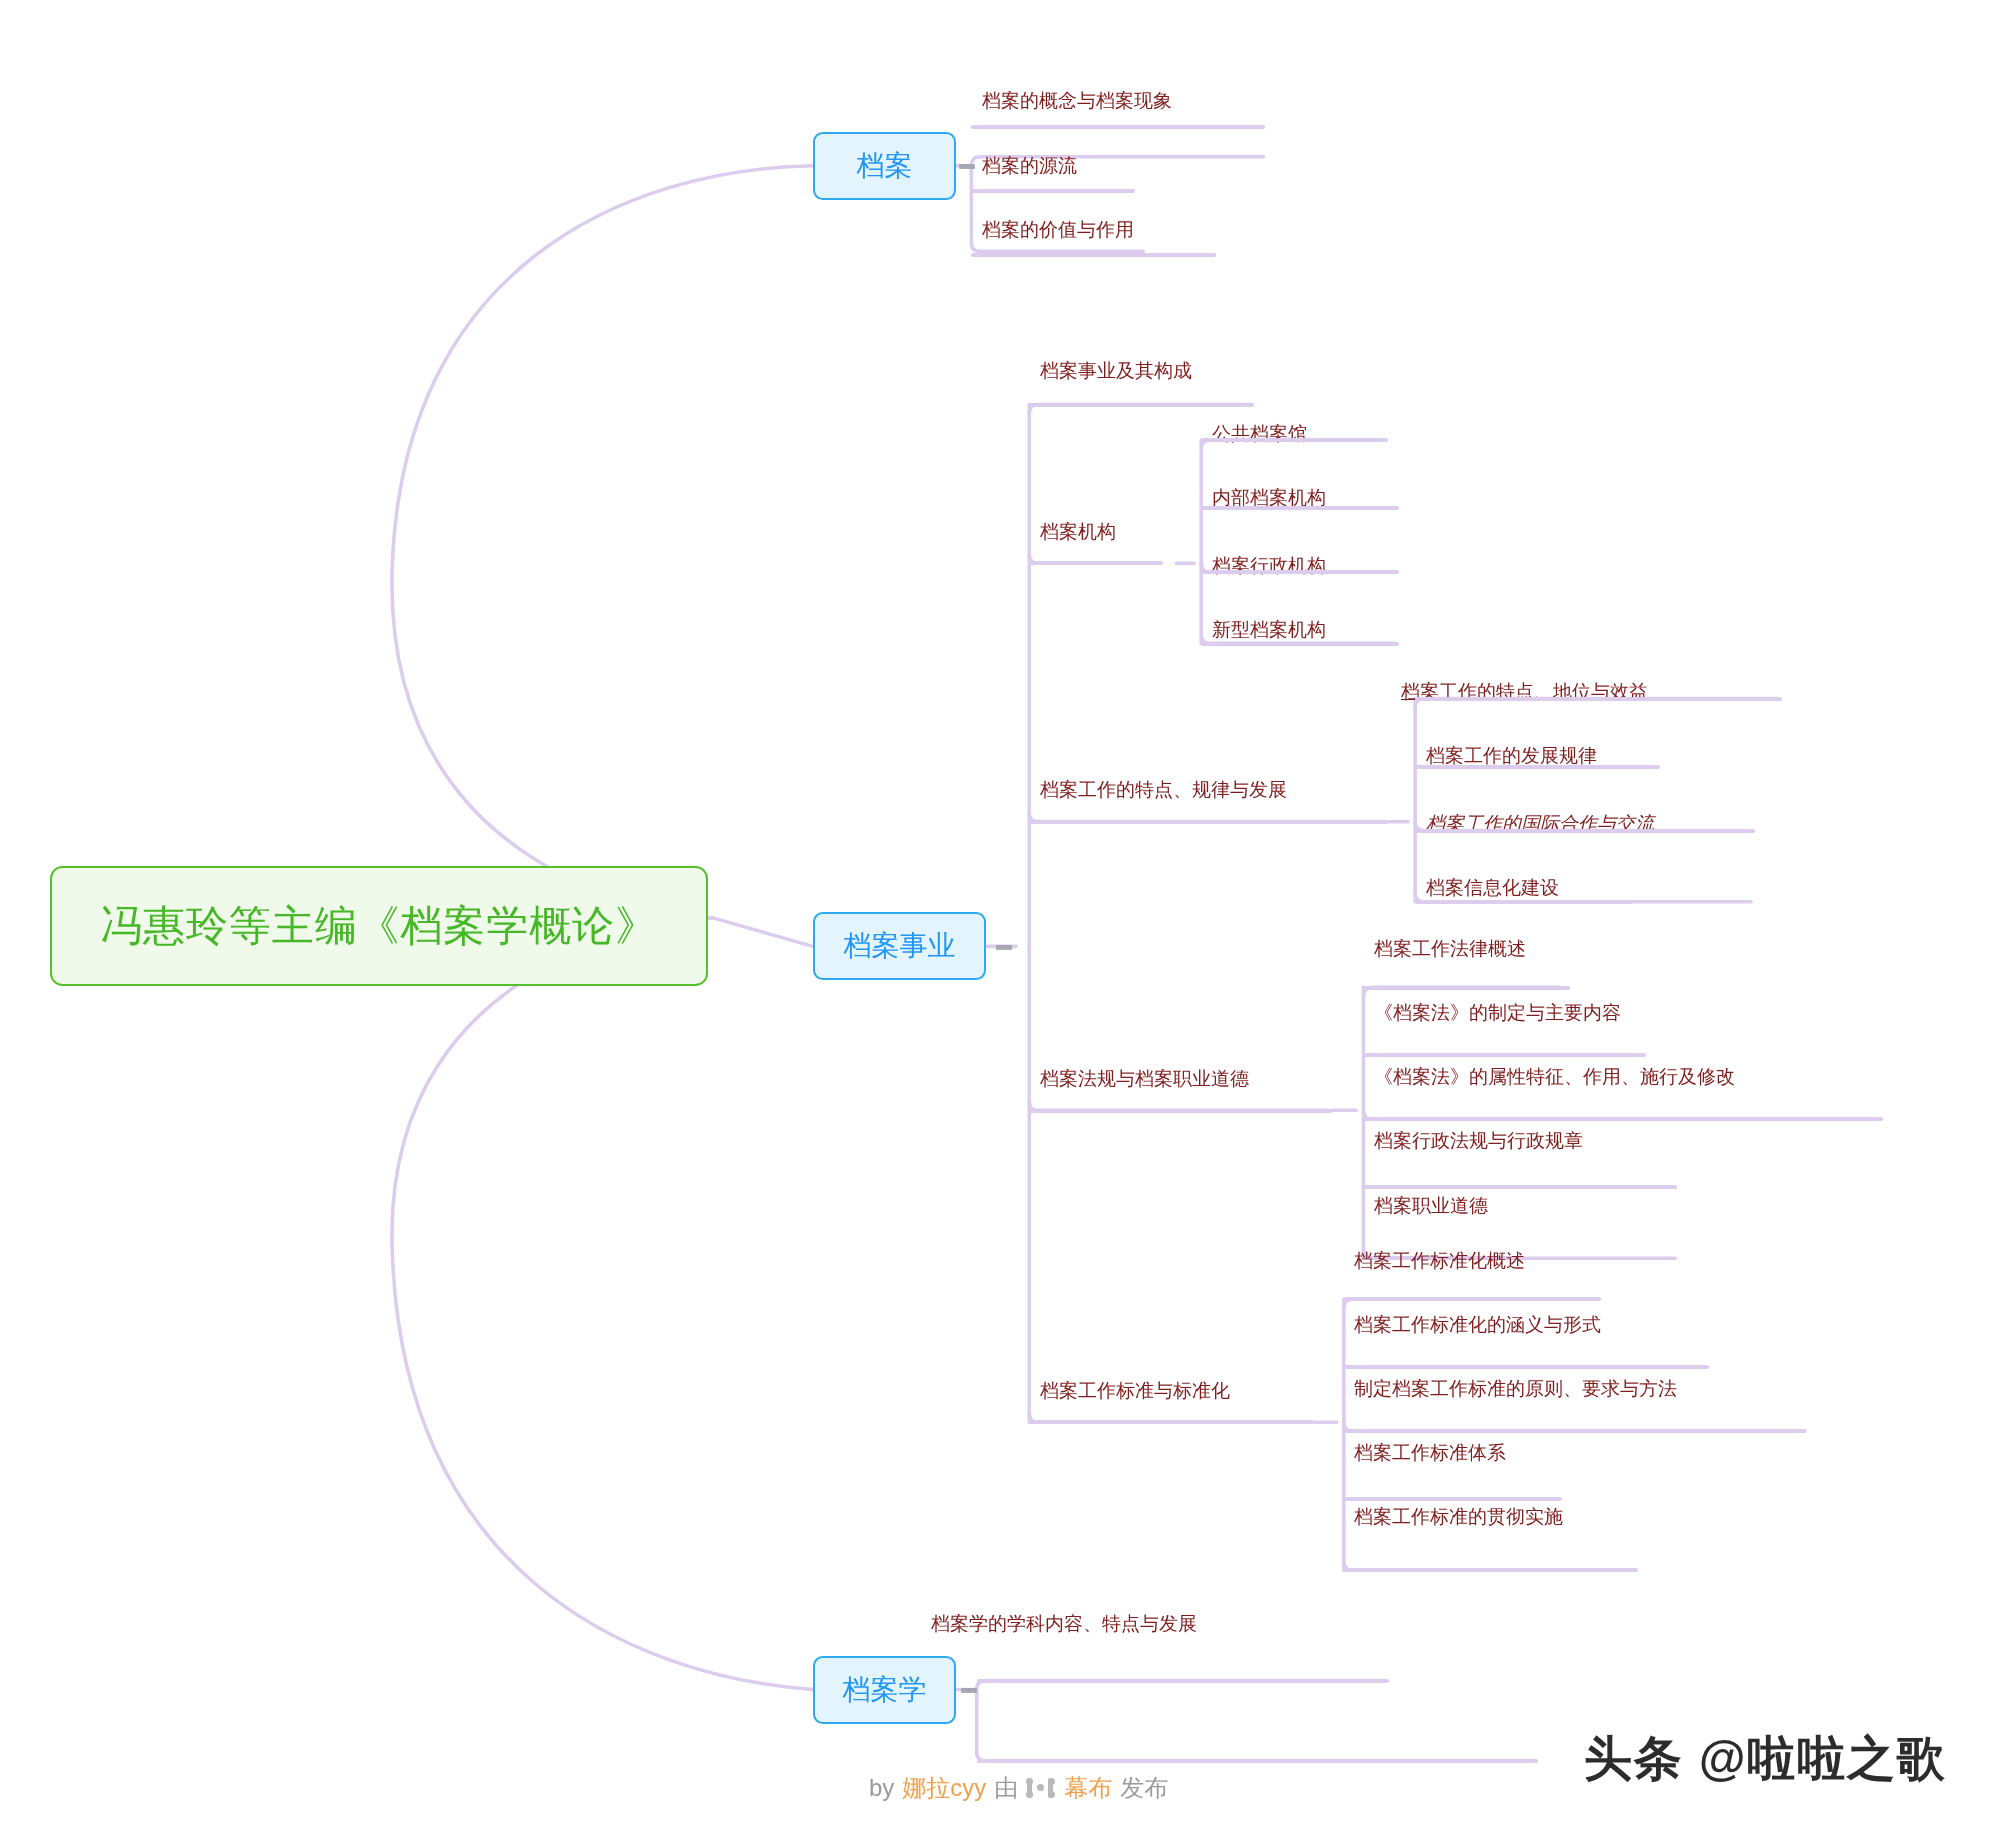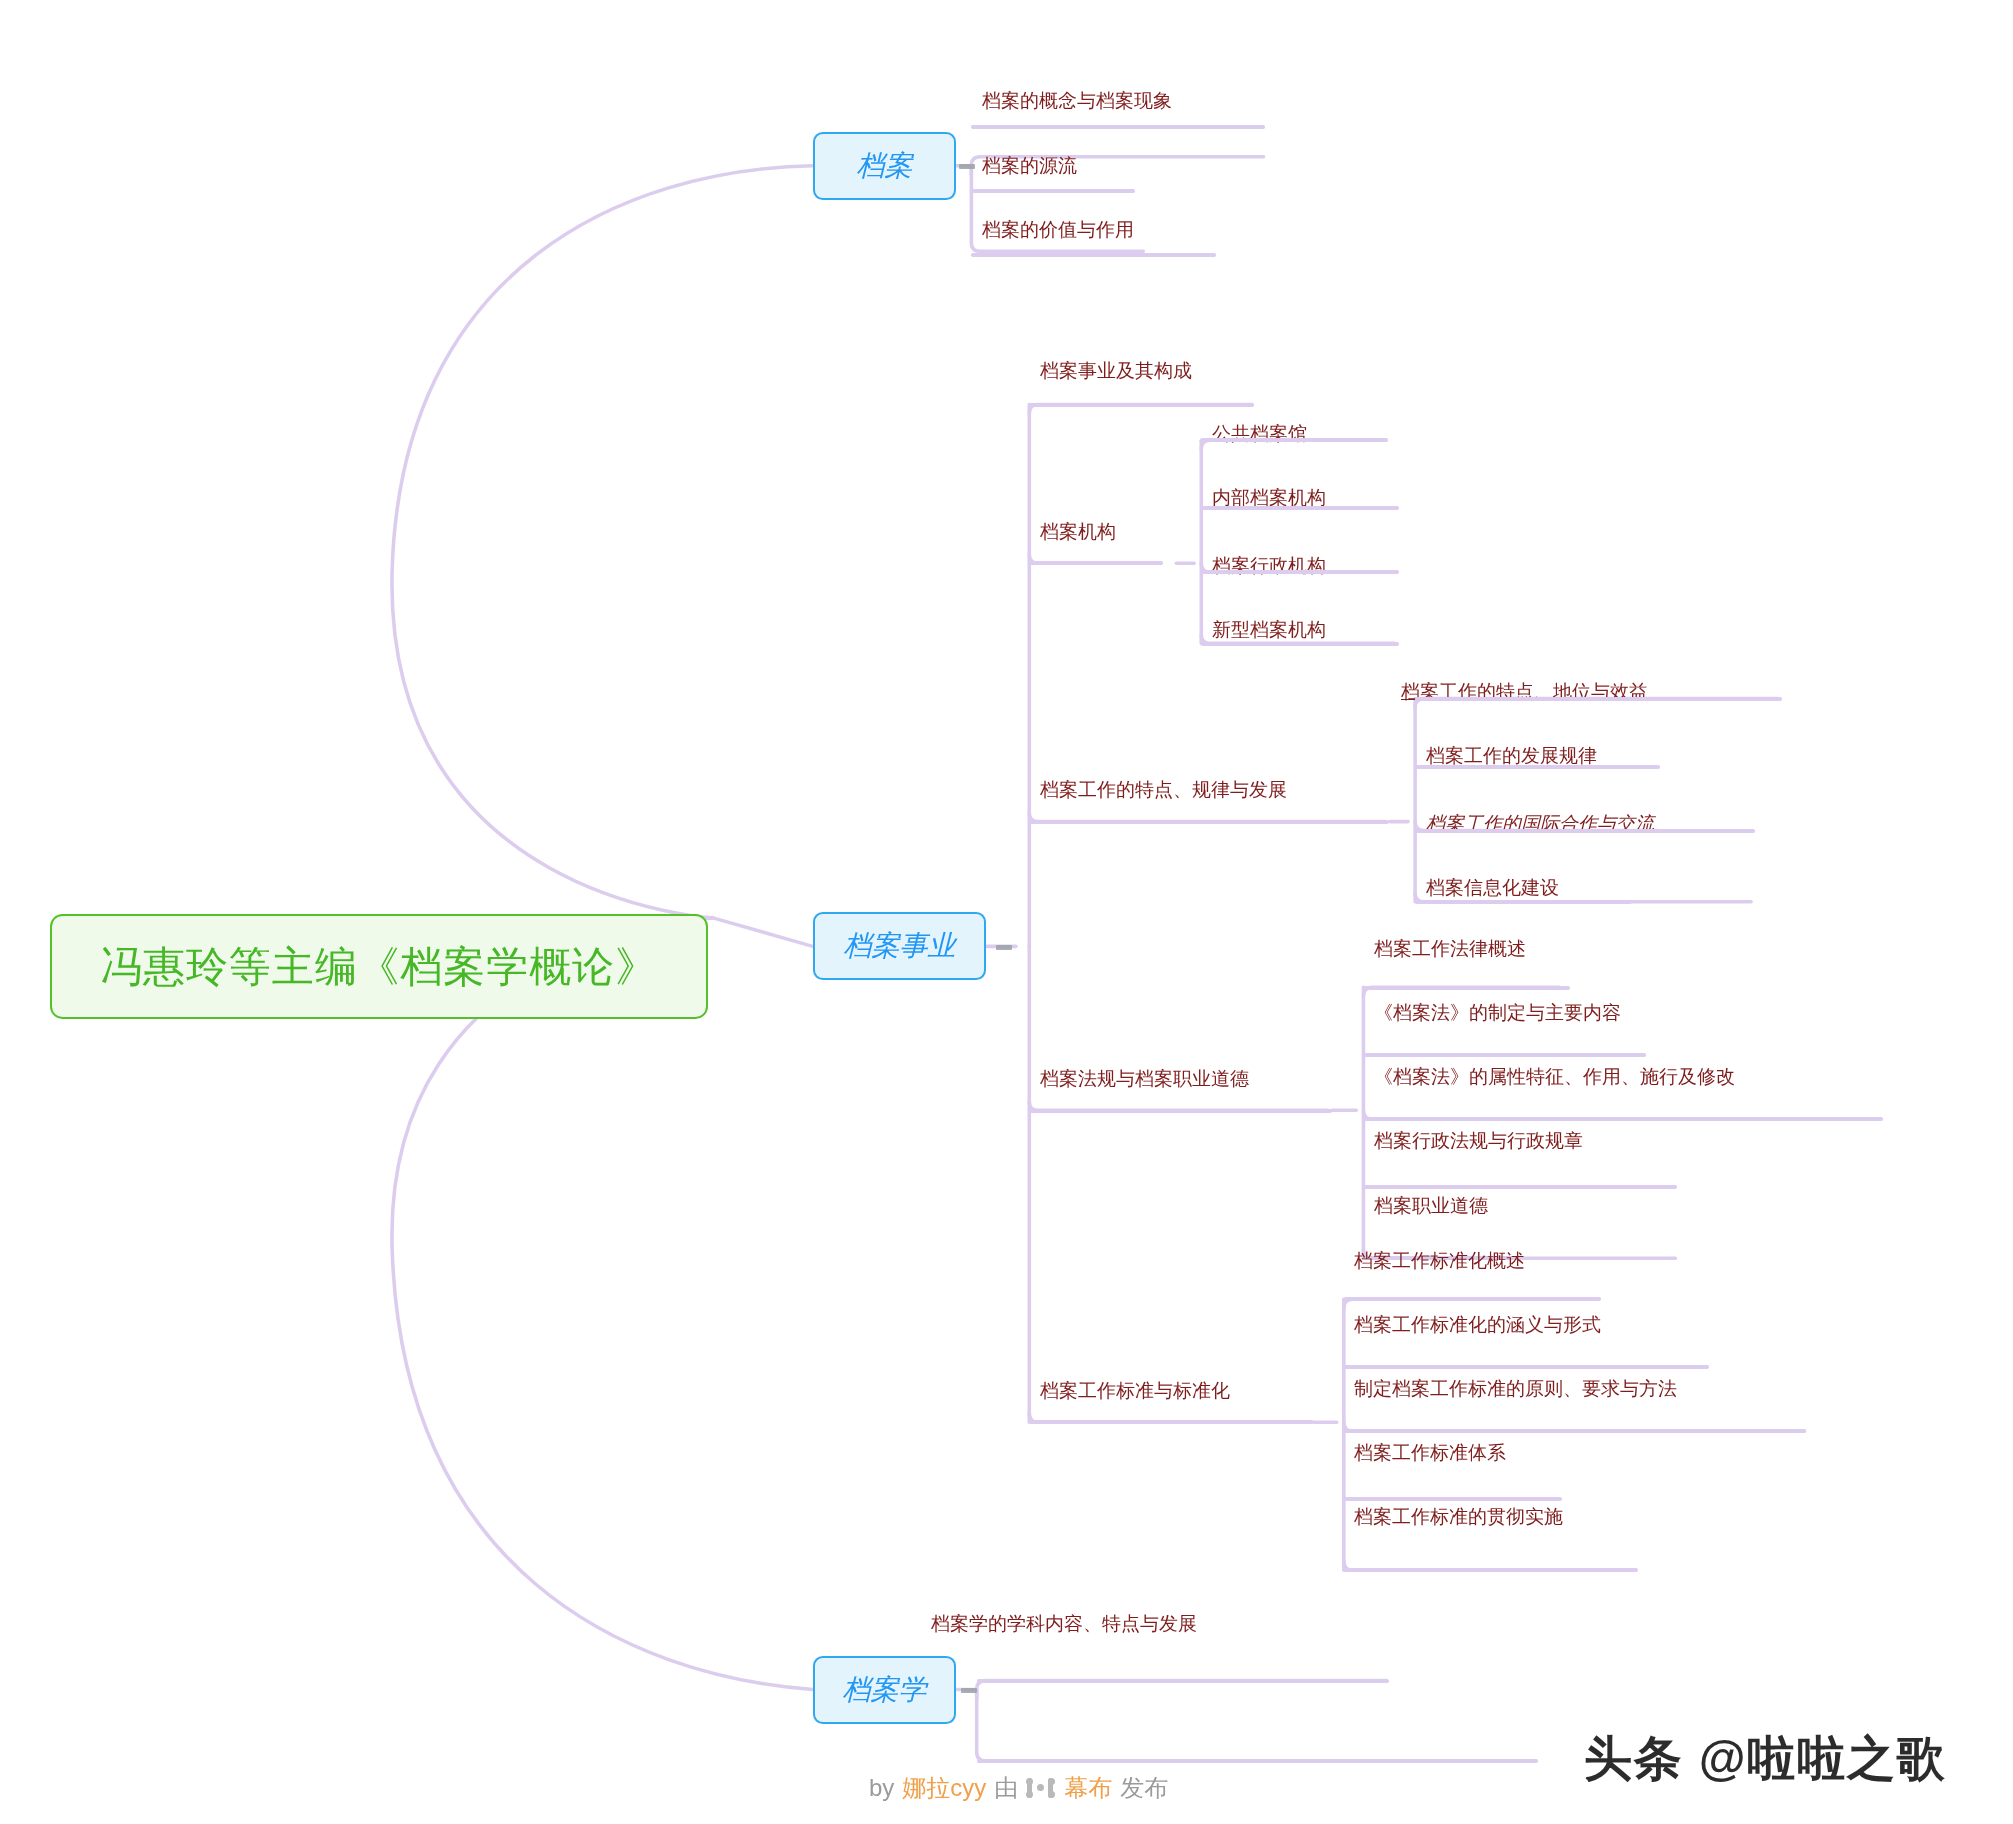--- a/index.html
+++ b/index.html
@@ -33,21 +33,20 @@
   .b1-node{
     position:absolute;
     box-sizing:border-box;
     border:2.7px solid #2fa8f0;
     background:#e4f4fd;
     border-radius:9.8px;
     display:flex;align-items:center;justify-content:center;
     color:#2196f3;
     font-size:28px;
     white-space:nowrap;
-    font-style:italic;
   }
 
   
   .tnode{
     position:absolute;
     white-space:nowrap;
     color:#7f1d1d;
     font-size:19px;
     line-height:30px;
   }
@@ -155,21 +154,21 @@
       <path d="M1530,1402 Q1530,1412 1540,1412 L1880,1412"></path>
 
       <path d="M1475,1596 L1500,1596"></path>
       <path d="M1508,1458 L1508,1596 L1508,1762"></path>
       <path d="M1508,1468 Q1508,1458 1518,1458 L1790,1458"></path>
       <path d="M1508,1596 Q1508,1606 1518,1606 L2025,1606"></path>
       <path d="M1508,1752 Q1508,1762 1518,1762 L1765,1762"></path>
     </g>
   </svg>
 
-  <div class="root-node" style="left:50px;top:914px;width:658px;height:105px;">
+  <div class="root-node" style="left:50px;top:866px;width:658px;height:120px;">
     <span>冯惠玲等主编《档案学概论》</span>
   </div>
 
   <div class="b1-node" style="left:813px;top:132px;width:143px;height:68px;">
     <span>档案</span>
   </div>
   <div class="dash" style="left:959px;top:164px;"></div>
 
   <div class="b1-node" style="left:813px;top:912px;width:173px;height:68px;">
     <span>档案事业</span>

